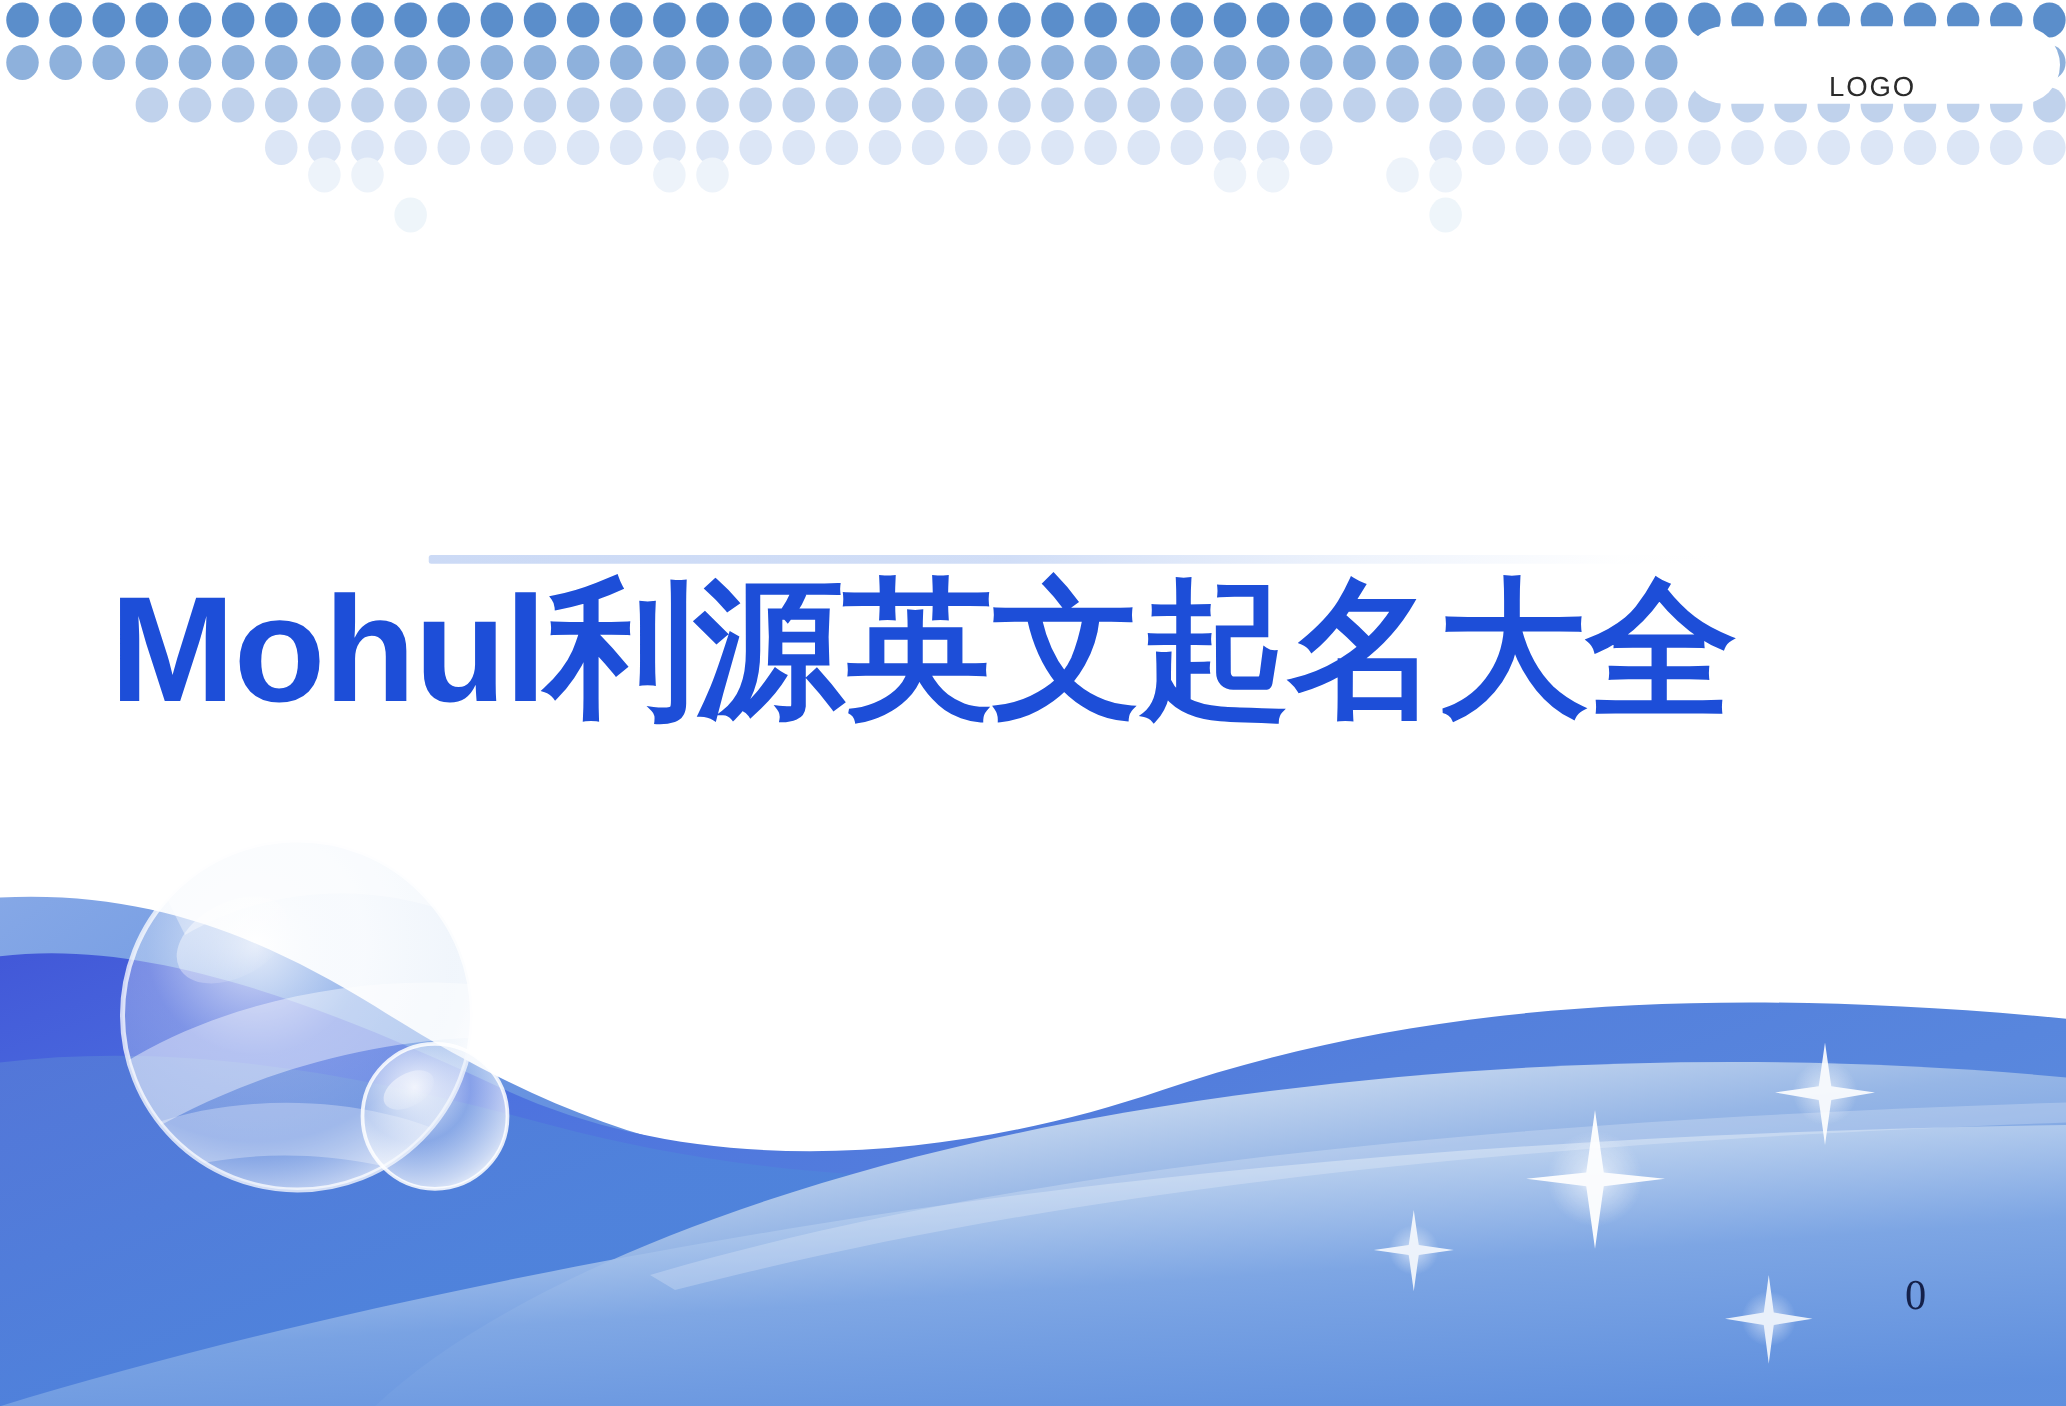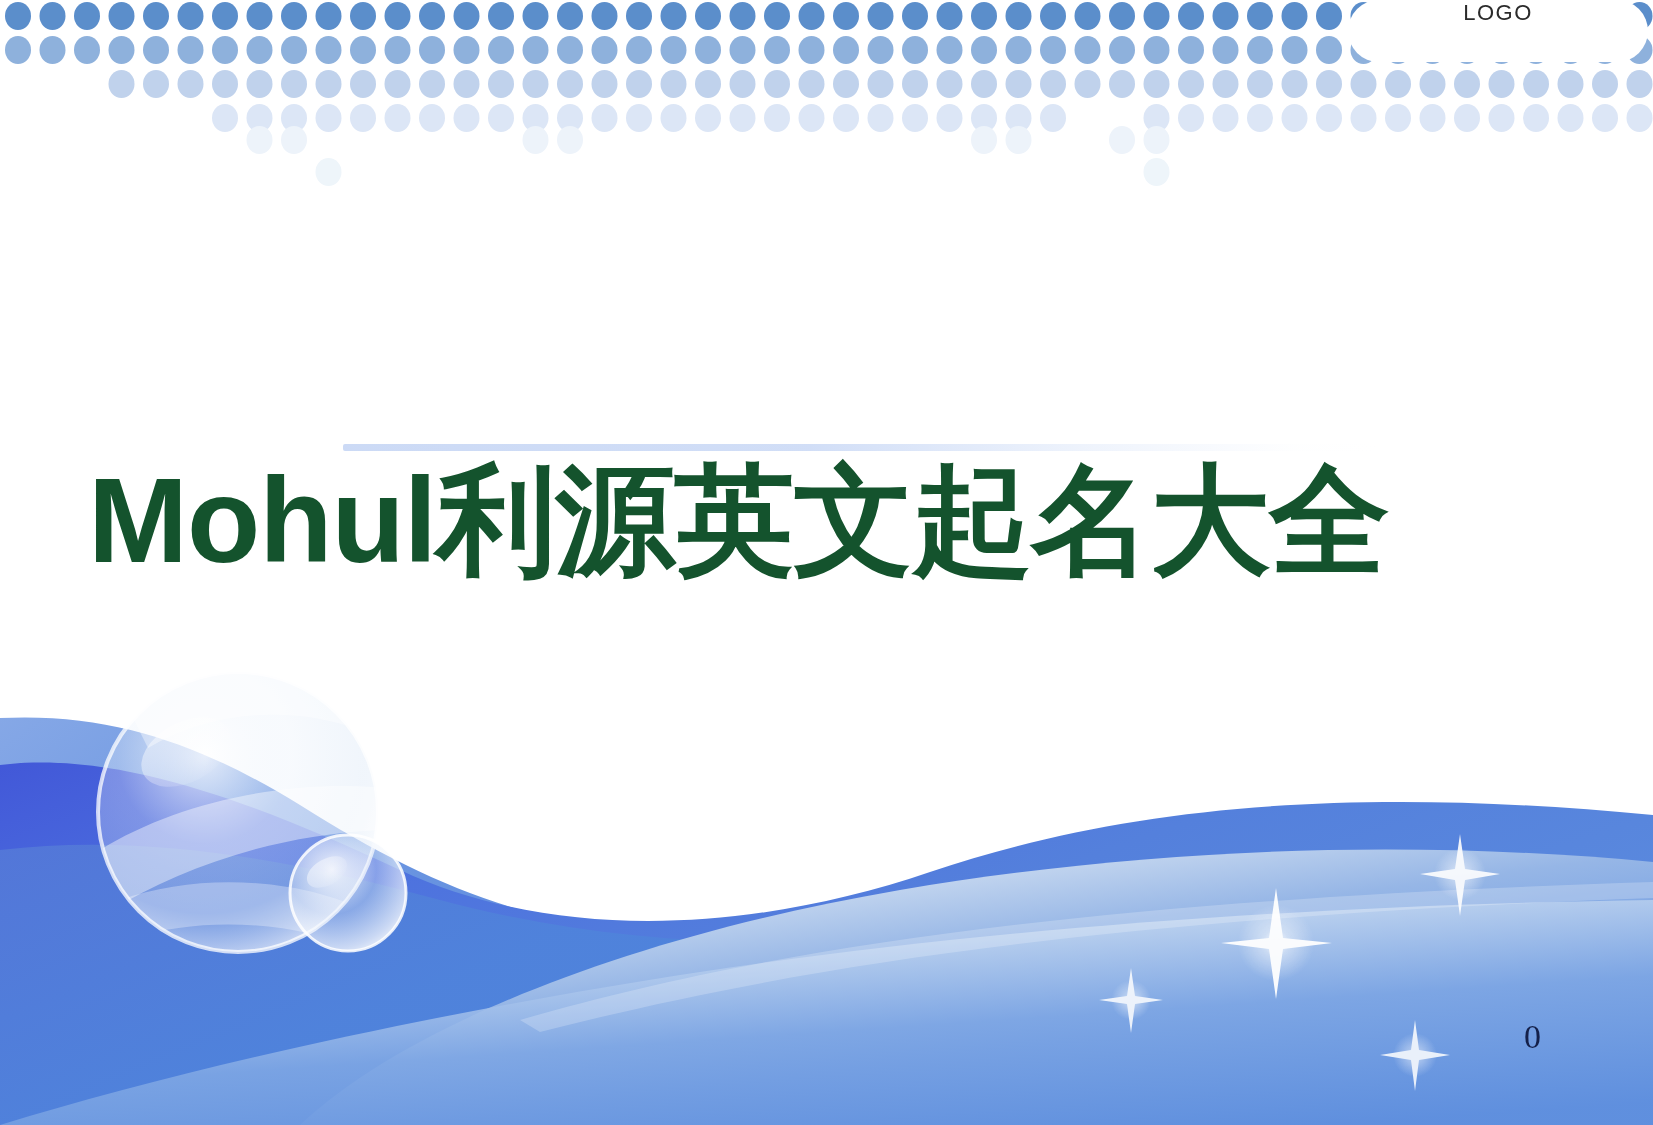--- a/index.html
+++ b/index.html
@@ -26,27 +26,27 @@
     top: 0;
     width: 1653px;
     height: 200px;
     pointer-events: none;
   }
 
   
   #logo-plate {
     position: absolute;
     left: 1348px;
-    top: 0;
+    top: 21px;
     width: 300px;
     height: 62px;
     background: #ffffff;
     border-radius: 34px;
     display: flex;
-    align-items: flex-start;
+    align-items: flex-end;
     justify-content: center;
     z-index: 5;
   }
   #logo-text {
     font-family: "Liberation Sans", sans-serif;
     font-size: 22px;
     letter-spacing: 1.5px;
     color: #2b2b2b;
     font-weight: 400;
   }
@@ -74,21 +74,21 @@
     border-radius: 2px;
   }
   #title-text {
     position: absolute;
     left: 88px;
     top: 26px;
     width: 1500px;
     font-size: 120px;
     line-height: 1.08;
     font-weight: bold;
-    color: #14532d;
+    color: #1d4ed8;
     letter-spacing: -1px;
     white-space: nowrap;
     font-family: "Liberation Sans", "DejaVu Sans", sans-serif;
   }
 
   
   #artwork {
     position: absolute;
     left: 0;
     top: 600px;

